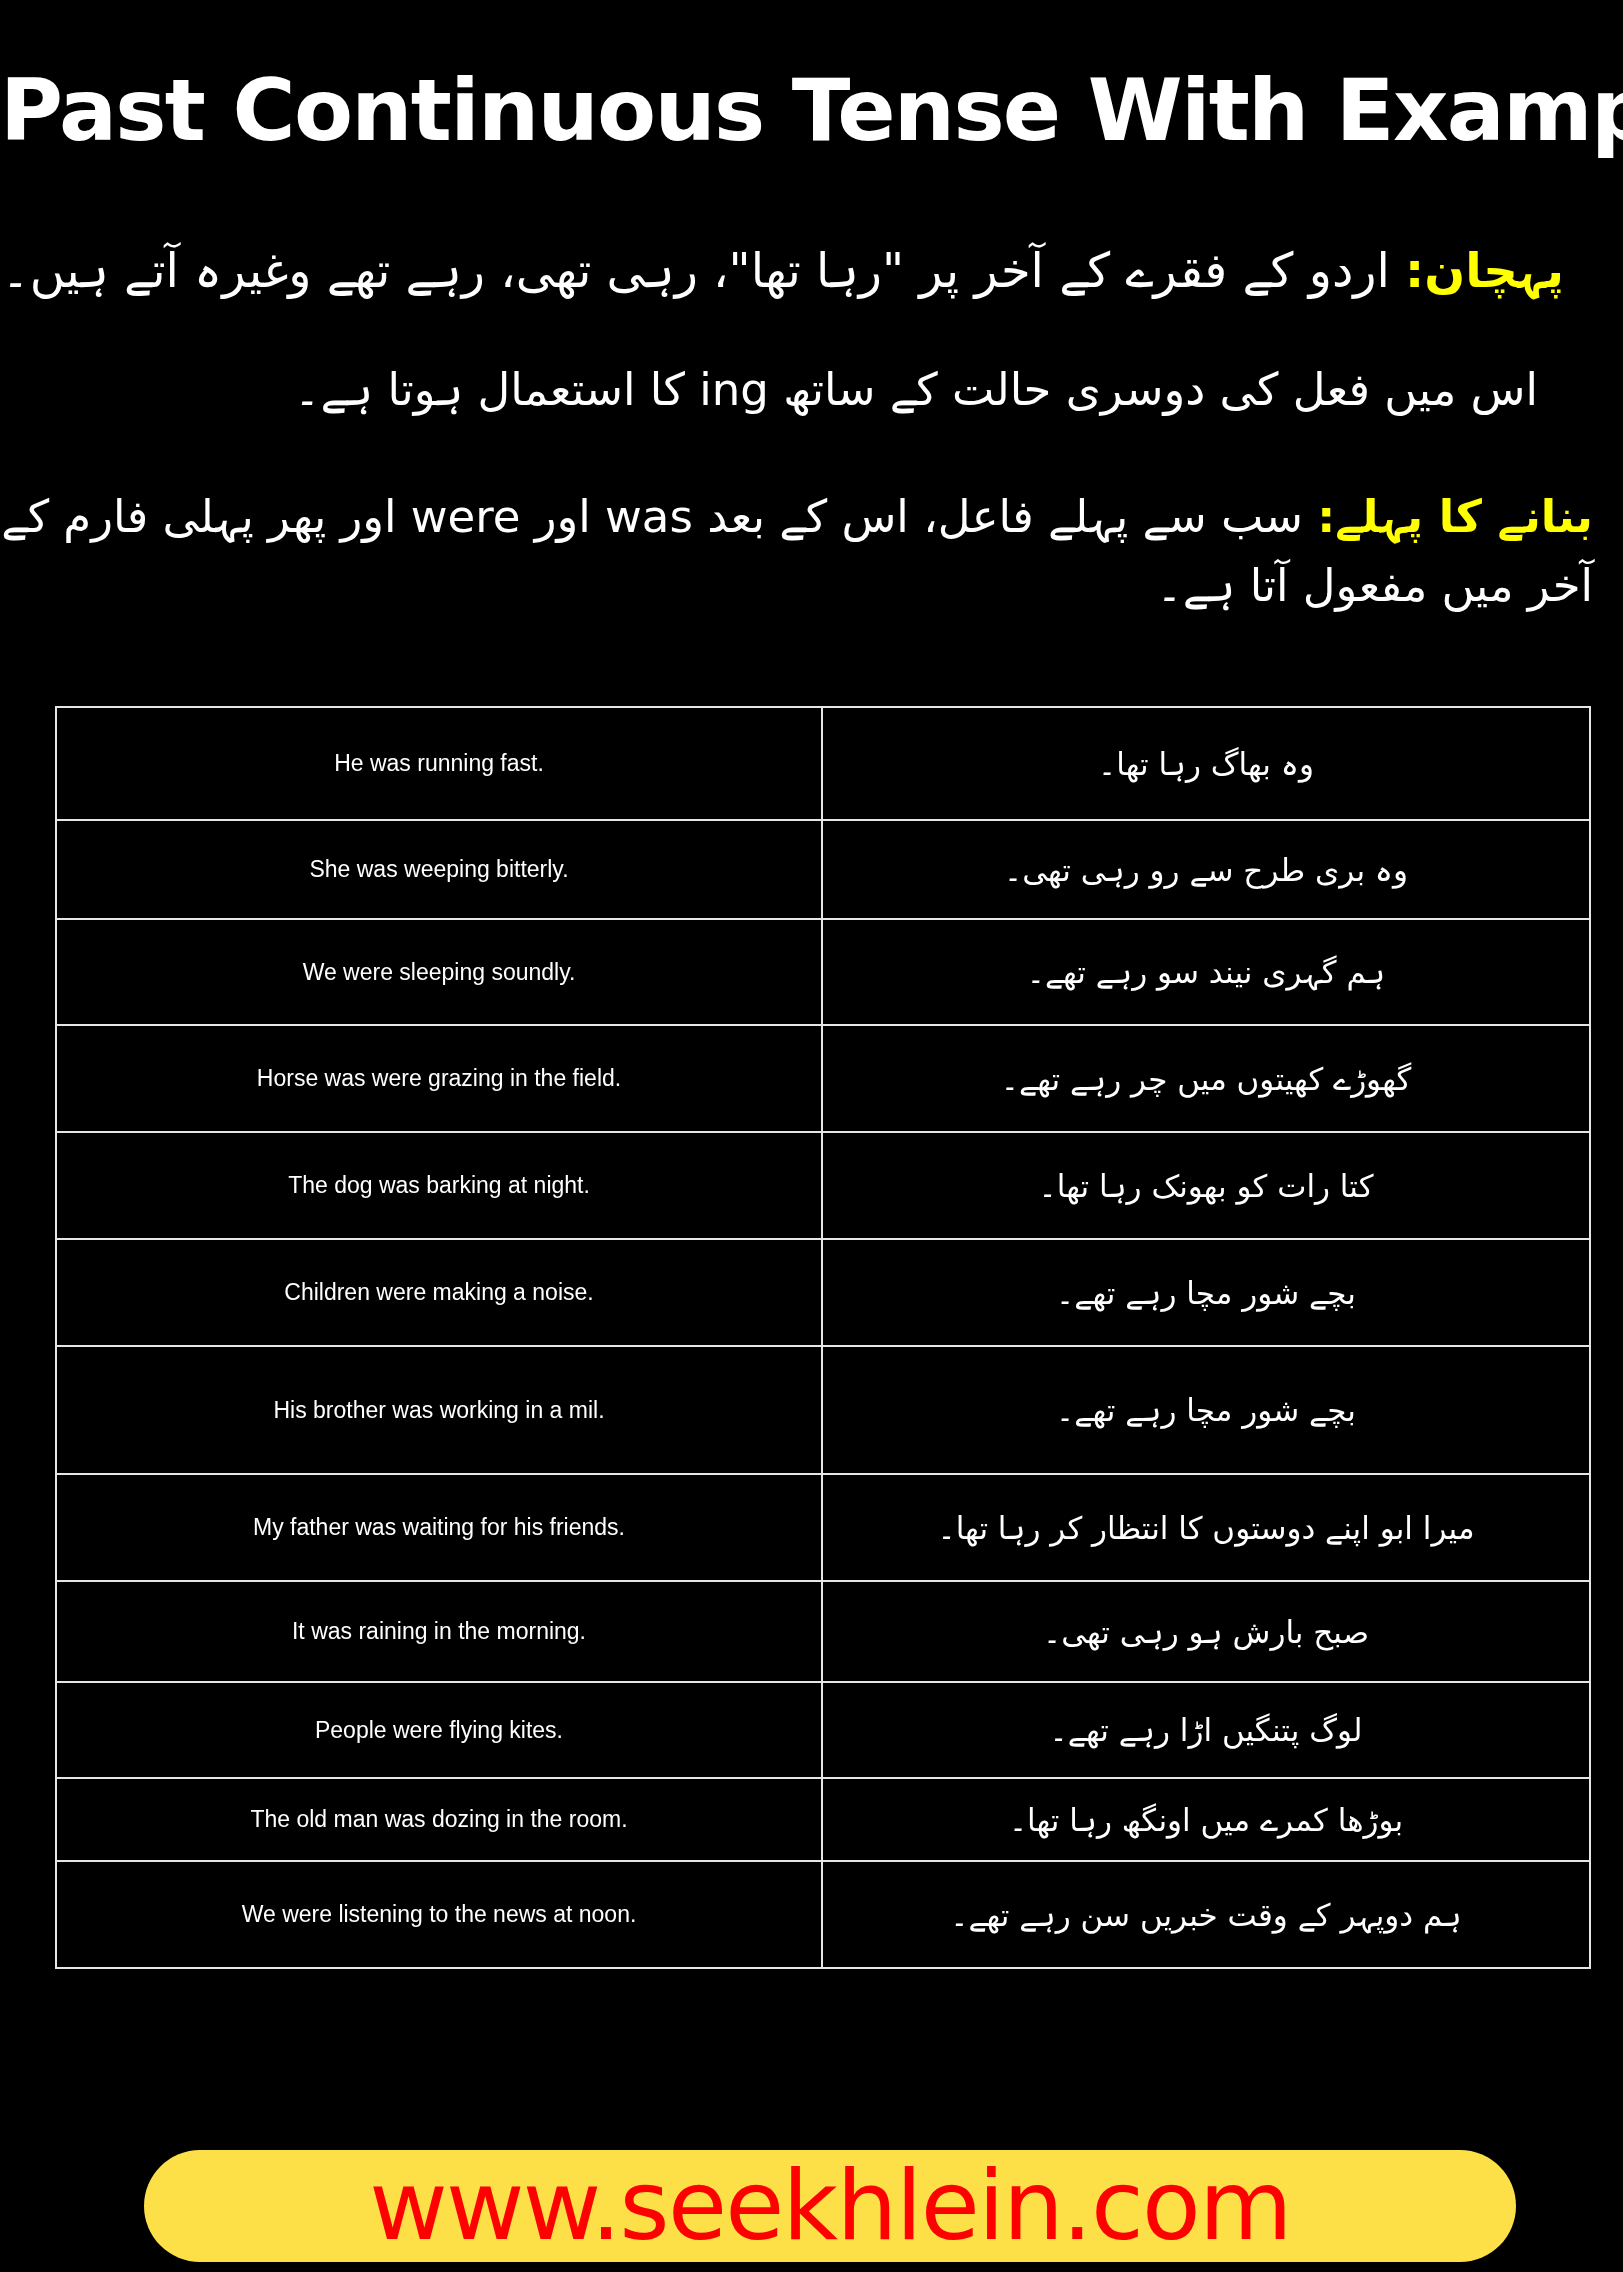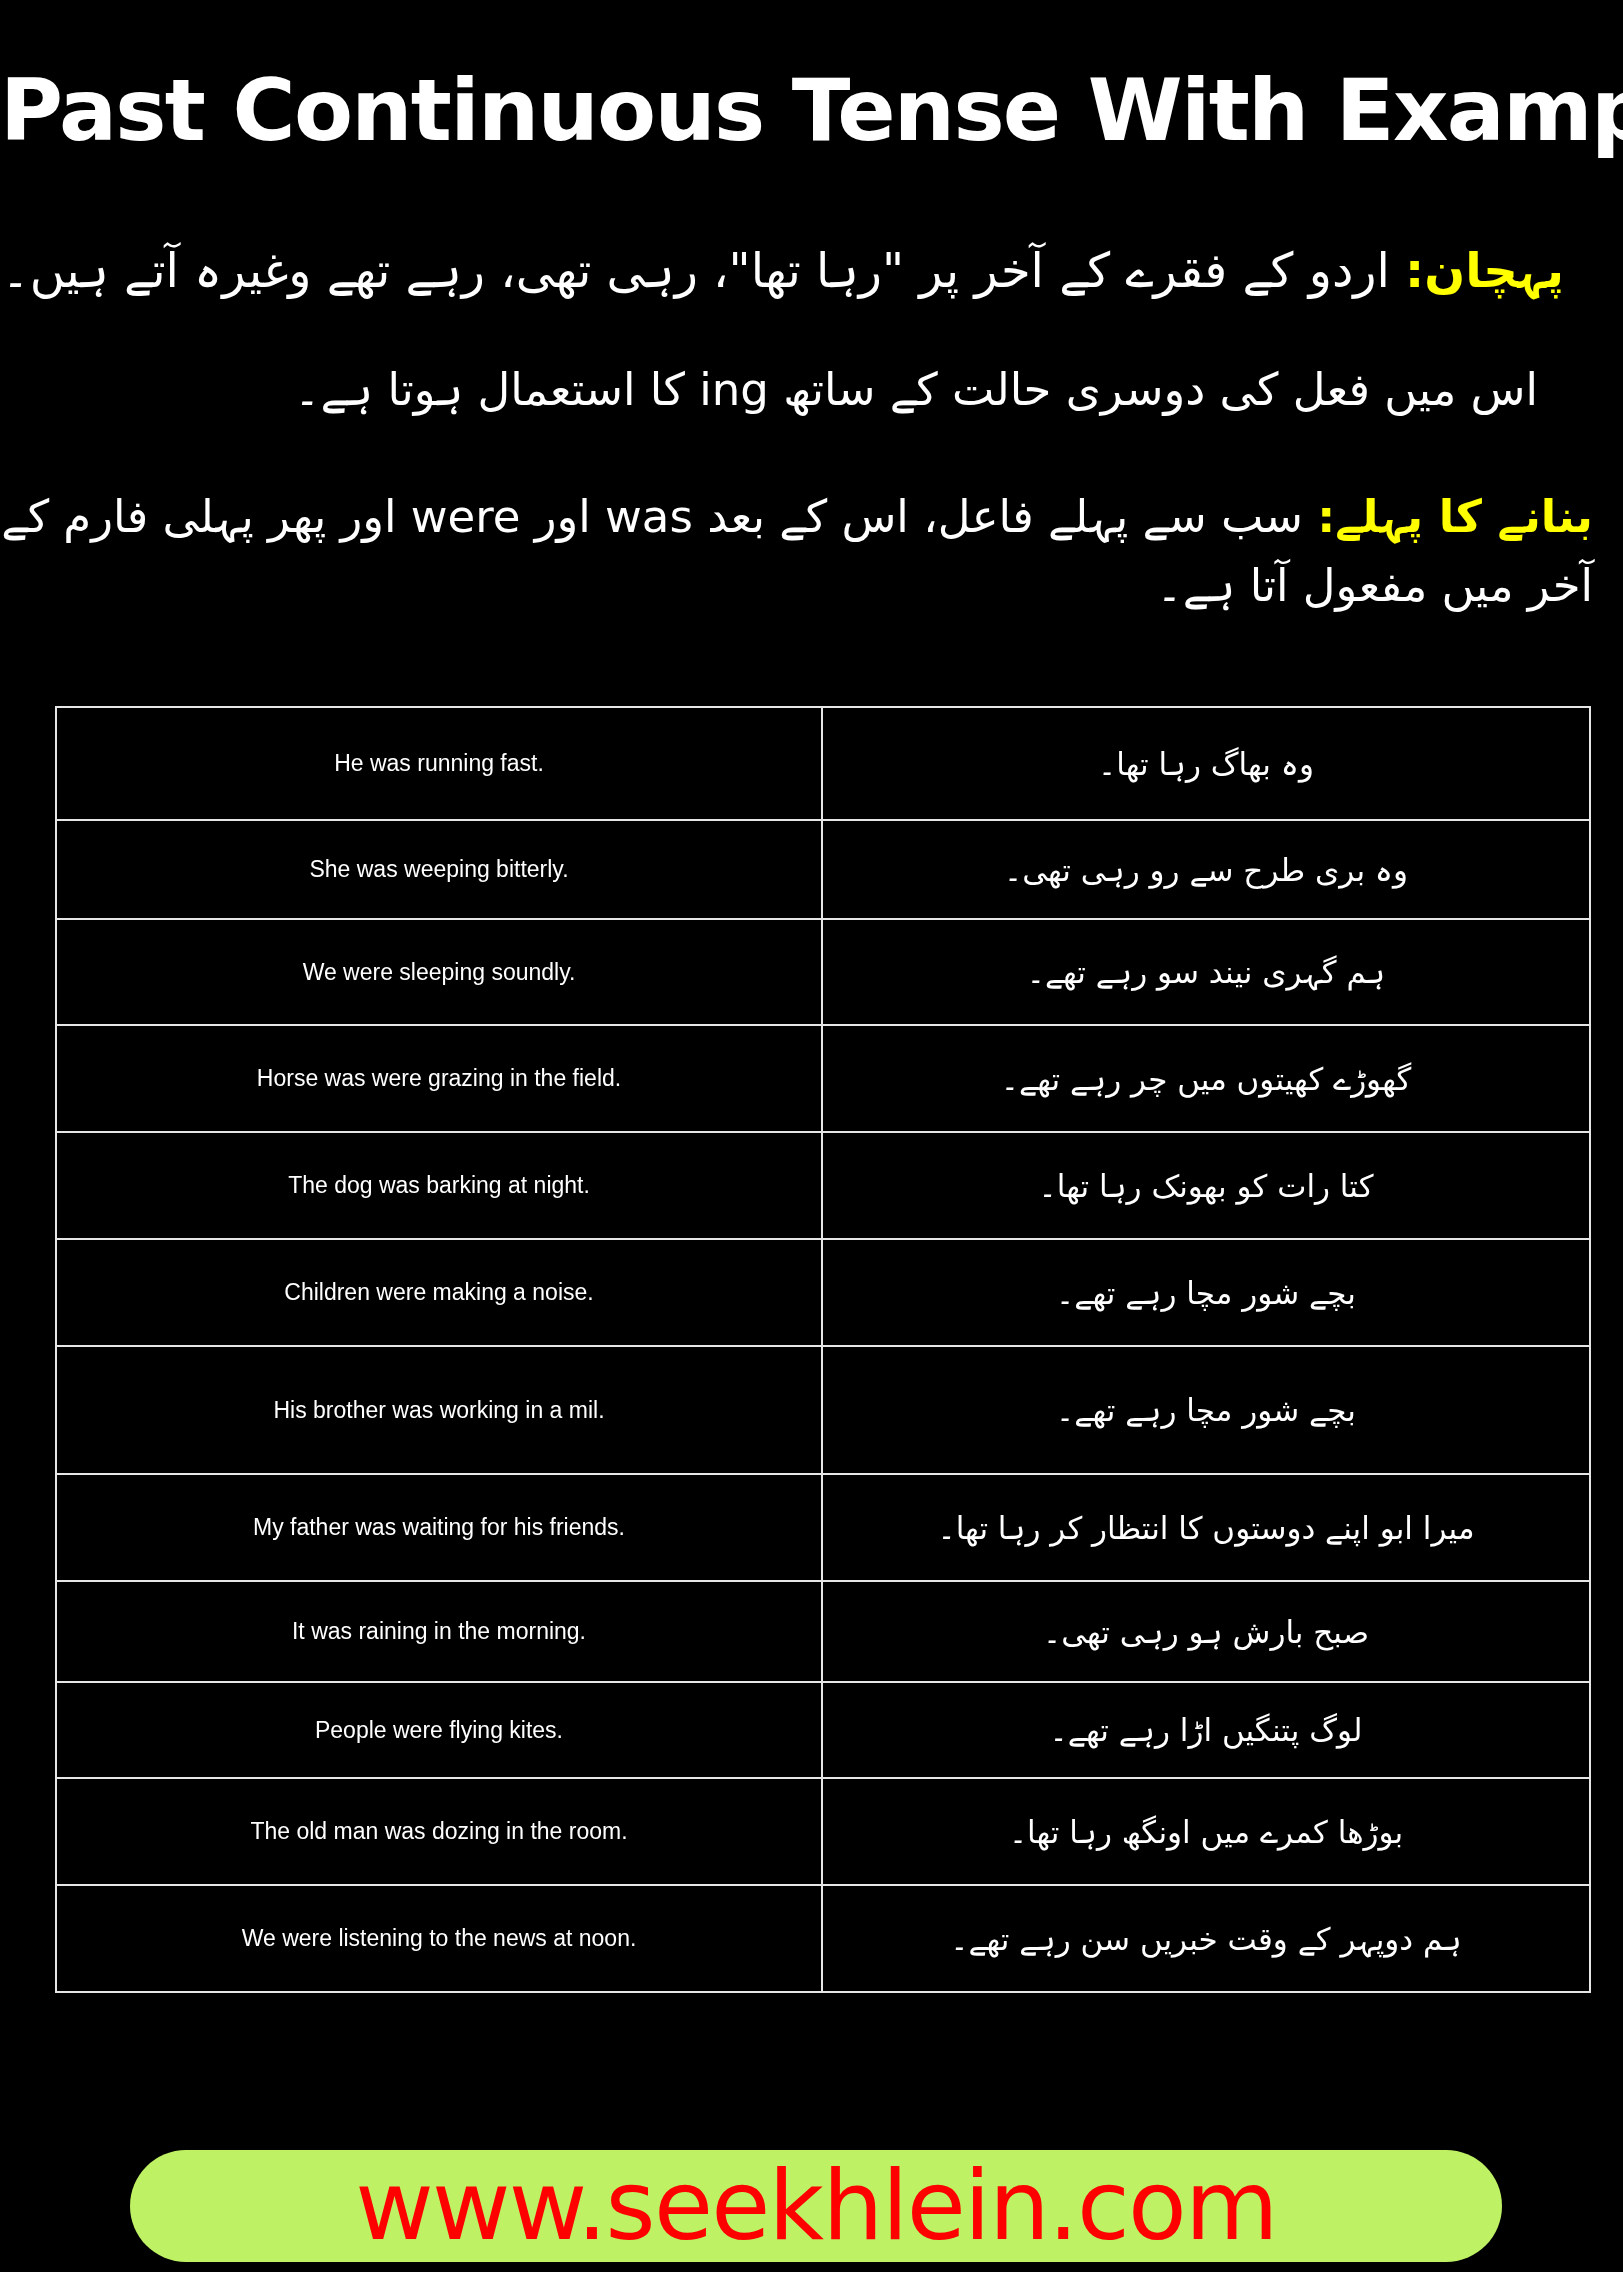--- a/index.html
+++ b/index.html
@@ -67,25 +67,25 @@
       font-size: 23px;
     }
     .table td.ur {
       direction: rtl;
       font-family: "DejaVu Sans", sans-serif;
       font-size: 31px;
     }
 
     .banner {
       position: absolute;
-      left: 130px;
+      left: 144px;
       top: 2150px;
       width: 1372px;
       height: 112px;
-      background: #bef264;
+      background: #fde047;
       border-radius: 56px;
       display: flex;
       align-items: center;
       justify-content: center;
     }
     .banner-text {
       color: #ff0000;
       font-family: "DejaVu Sans", sans-serif;
       font-size: 96px;
       line-height: 112px;
@@ -147,21 +147,21 @@
       <td class="ur">میرا ابو اپنے دوستوں کا انتظار کر رہا تھا۔</td>
     </tr>
     <tr style="height:101px">
       <td class="en">It was raining in the morning.</td>
       <td class="ur">صبح بارش ہو رہی تھی۔</td>
     </tr>
     <tr style="height:96px">
       <td class="en">People were flying kites.</td>
       <td class="ur">لوگ پتنگیں اڑا رہے تھے۔</td>
     </tr>
-    <tr style="height:107px">
+    <tr style="height:83px">
       <td class="en">The old man was dozing in the room.</td>
       <td class="ur">بوڑھا کمرے میں اونگھ رہا تھا۔</td>
     </tr>
     <tr style="height:107px">
       <td class="en">We were listening to the news at noon.</td>
       <td class="ur">ہم دوپہر کے وقت خبریں سن رہے تھے۔</td>
     </tr>
   </tbody>
 </table>
 

